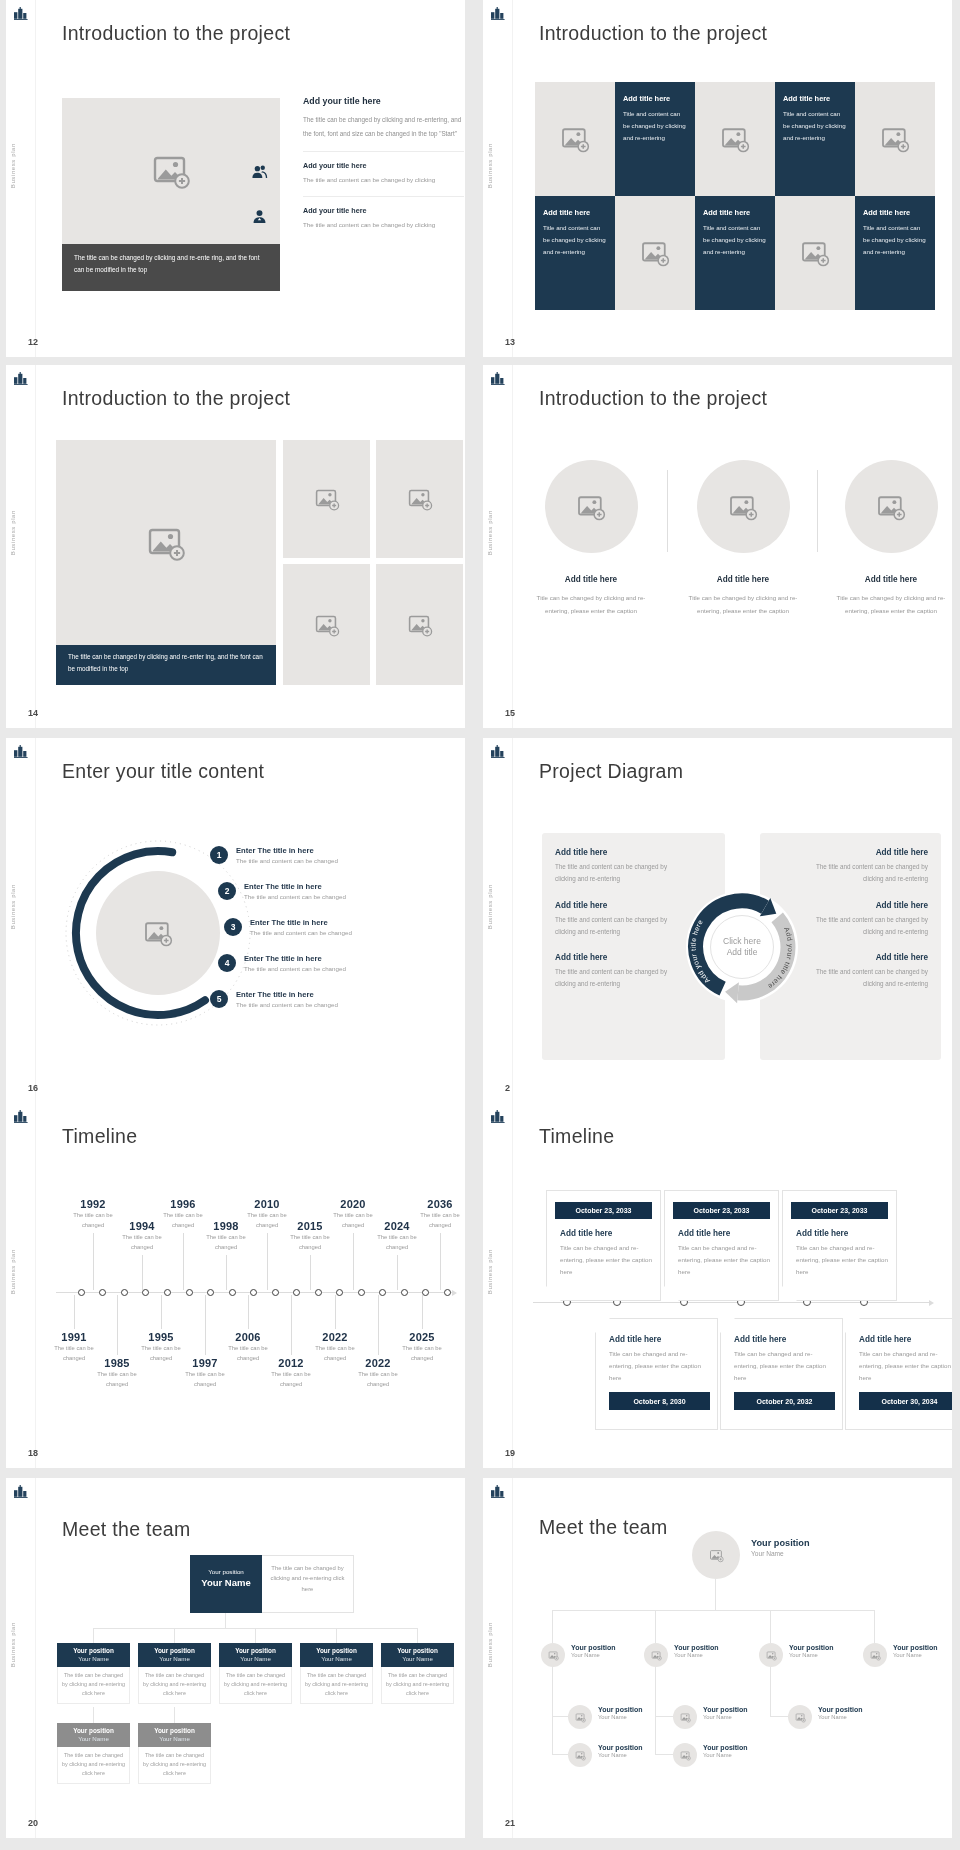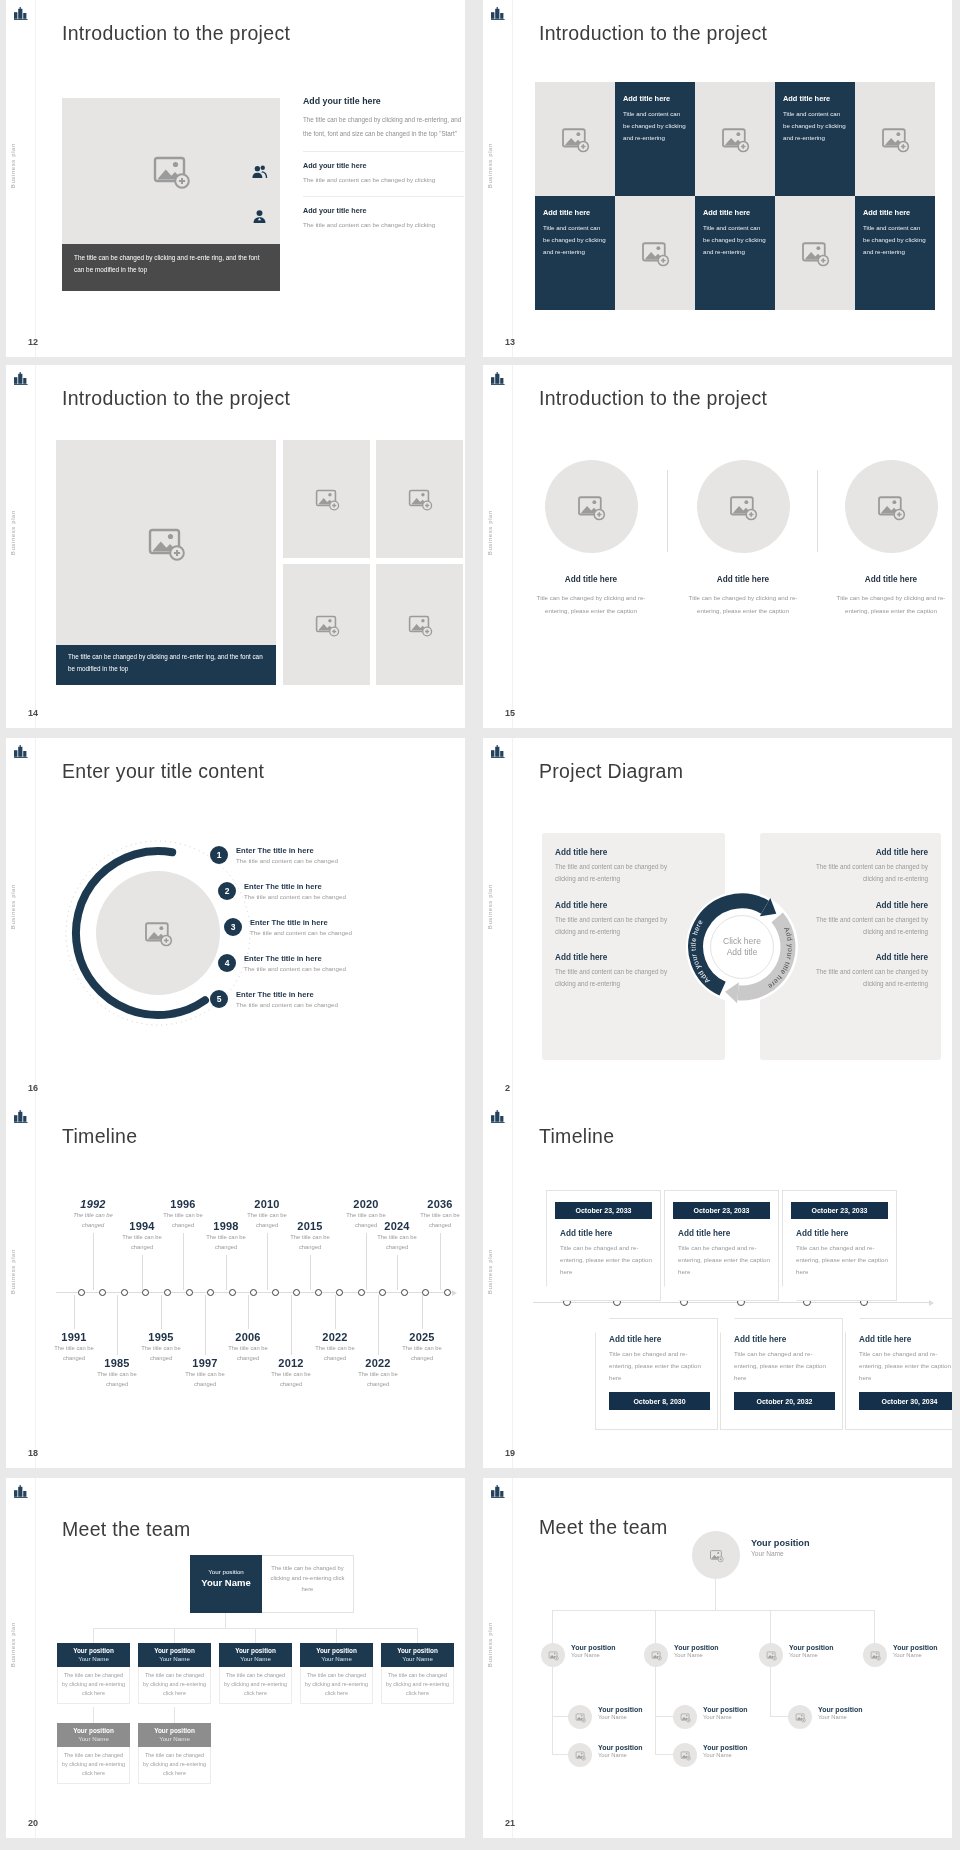--- a/index.html
+++ b/index.html
@@ -584,21 +584,21 @@
         <span class="dot18" style="left: 309px;"></span>
         <span class="dot18" style="left: 330px;"></span>
         <span class="dot18" style="left: 352px;"></span>
         <span class="dot18" style="left: 373px;"></span>
         <span class="dot18" style="left: 395px;"></span>
         <span class="dot18" style="left: 416px;"></span>
         <span class="dot18" style="left: 438px;"></span>
       </div>
     <div>
 
-        <div class="lab18 ta" style="left: 61px; font-style: italic;">
+        <div class="lab18 ta" style="left: 61px;">
           <div class="yr">1992</div>
           <div class="cp">The title can be changed</div>
           <span class="ln"></span>
         </div>
 
         <div class="lab18 tb" style="left: 110px;">
           <div class="yr">1994</div>
           <div class="cp">The title can be changed</div>
           <span class="ln"></span>
         </div>
@@ -620,21 +620,21 @@
           <div class="cp">The title can be changed</div>
           <span class="ln"></span>
         </div>
 
         <div class="lab18 tb" style="left: 278px;">
           <div class="yr">2015</div>
           <div class="cp">The title can be changed</div>
           <span class="ln"></span>
         </div>
 
-        <div class="lab18 ta" style="left: 334px;">
+        <div class="lab18 ta" style="left: 321px;">
           <div class="yr">2020</div>
           <div class="cp">The title can be changed</div>
           <span class="ln"></span>
         </div>
 
         <div class="lab18 tb" style="left: 365px;">
           <div class="yr">2024</div>
           <div class="cp">The title can be changed</div>
           <span class="ln"></span>
         </div>

